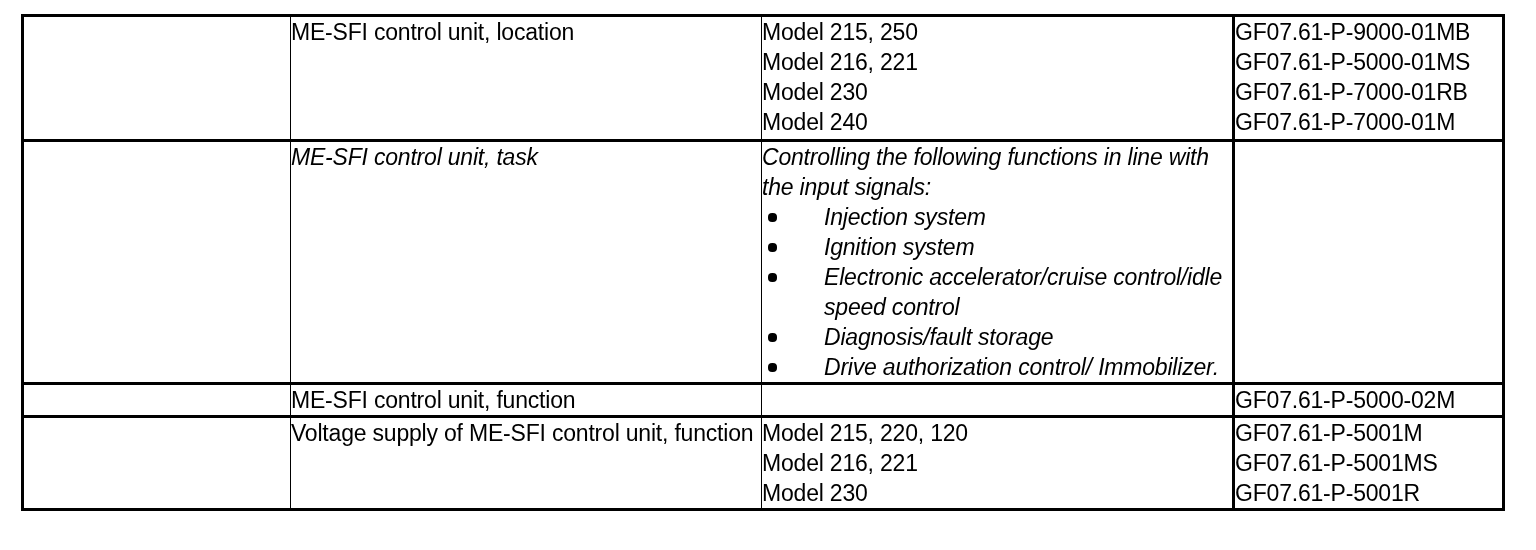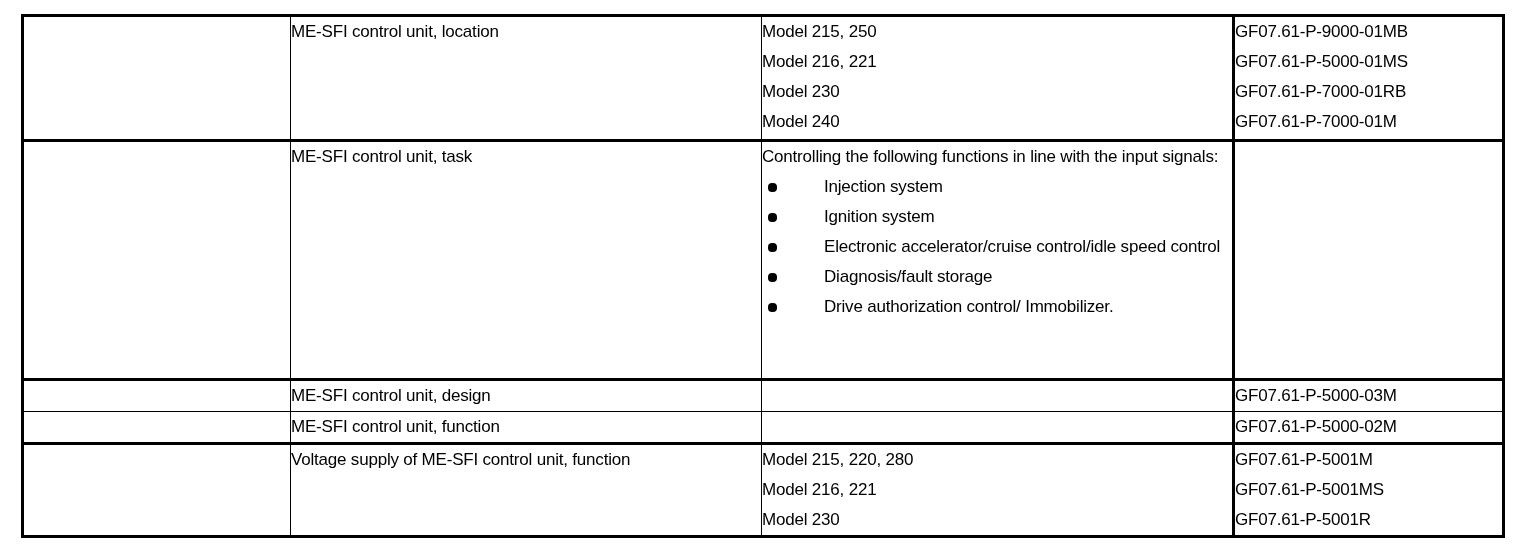--- a/index.html
+++ b/index.html
@@ -20,21 +20,21 @@
     left: 21px;
     top: 14px;
     width: 1481px;
     border-collapse: collapse;
     table-layout: fixed;
   }
 
   #doc-table td {
     vertical-align: top;
     padding: 0;
-    font-size: 17px;
+    font-size: 23px;
     line-height: 30px;
     letter-spacing: -0.2px;
     color: #000000;
     -webkit-font-smoothing: none;
   }
 
   
   col.c1 { width: 268px; }
   col.c2 { width: 471px; }
   col.c3 { width: 472px; }
@@ -77,21 +77,21 @@
     left: 6px;
     top: 11px;
     width: 9px;
     height: 9px;
     background: #000;
     border-radius: 45%;
   }
   ul.fn-list > li .li-text { display: block; }
 
   .row1-h  { height: 125px; }
-  .row2-h  { height: 239px; }
+  .row2-h  { height: 239px; font-style: italic; }
   .row3-h  { height: 31px; }
   .row4-h  { height: 31px; }
   .row5-h  { height: 93px; }
 </style>
 </head>
 <body>
 
 <table id="doc-table">
   <colgroup>
     <col class="c1">
@@ -152,33 +152,20 @@
           <li>
             <span class="bullet-glyph"></span>
             <span class="li-text">Drive authorization control/ Immobilizer.</span>
           </li>
         </ul>
       </td>
 
       <td class="bd-l-thick bd-r-thick bd-b-thick cell-empty"></td>
     </tr>
 
-    <tr class="row3-h">
-      <td class="bd-l-thick bd-b-thin cell-empty"></td>
-
-      <td class="bd-l-thin bd-b-thin cell-pad">
-        <span class="txt-line">ME-SFI control unit, design</span>
-      </td>
-
-      <td class="bd-l-thin bd-b-thin cell-empty"></td>
-
-      <td class="bd-l-thick bd-r-thick bd-b-thin cell-pad">
-        <span class="txt-line">GF07.61-P-5000-03M</span>
-      </td>
-    </tr>
 
     <tr class="row4-h">
       <td class="bd-l-thick bd-b-thick cell-empty"></td>
 
       <td class="bd-l-thin bd-b-thick cell-pad">
         <span class="txt-line">ME-SFI control unit, function</span>
       </td>
 
       <td class="bd-l-thin bd-b-thick cell-empty"></td>
 
@@ -188,21 +175,21 @@
     </tr>
 
     <tr class="row5-h">
       <td class="bd-l-thick bd-b-thick cell-empty"></td>
 
       <td class="bd-l-thin bd-b-thick cell-pad">
         <span class="txt-line">Voltage supply of ME-SFI control unit, function</span>
       </td>
 
       <td class="bd-l-thin bd-b-thick cell-pad">
-        <span class="txt-line">Model 215, 220, 280</span>
+        <span class="txt-line">Model 215, 220, 120</span>
         <span class="txt-line">Model 216, 221</span>
         <span class="txt-line">Model 230</span>
       </td>
 
       <td class="bd-l-thick bd-r-thick bd-b-thick cell-pad">
         <span class="txt-line">GF07.61-P-5001M</span>
         <span class="txt-line">GF07.61-P-5001MS</span>
         <span class="txt-line">GF07.61-P-5001R</span>
       </td>
     </tr>

